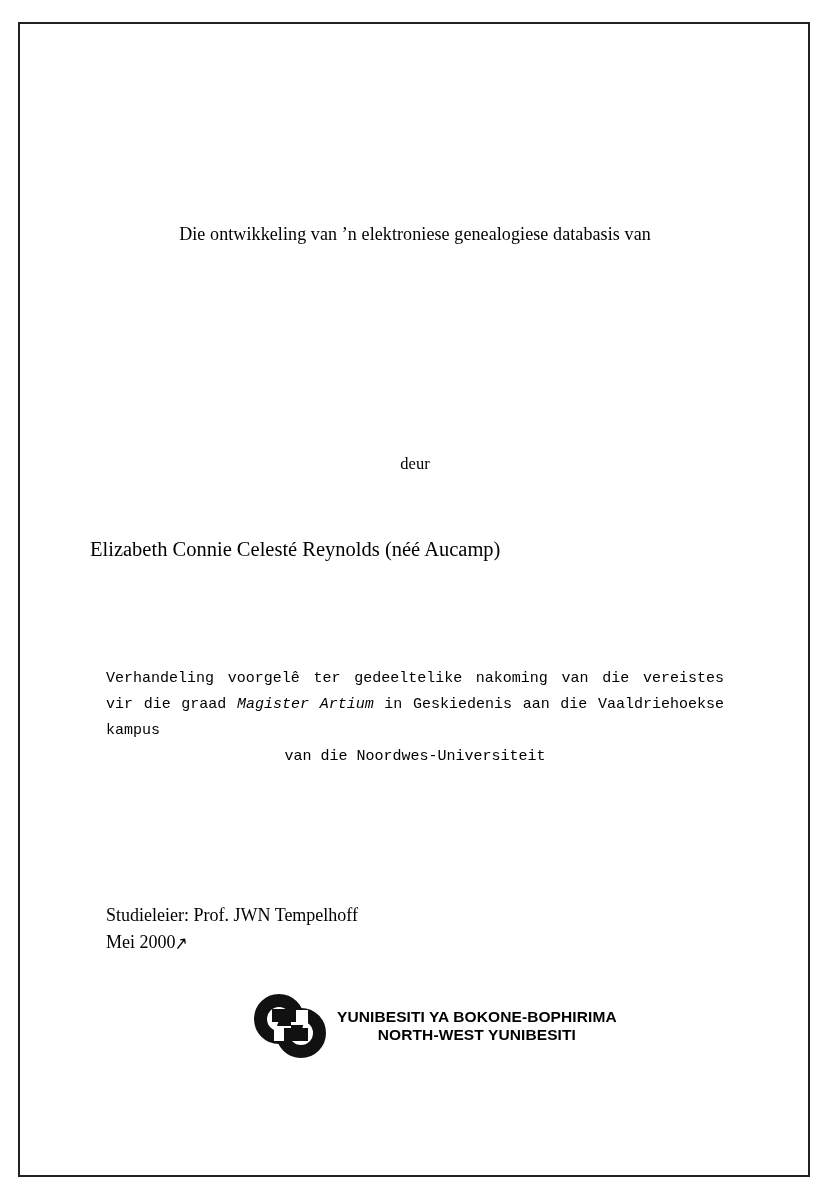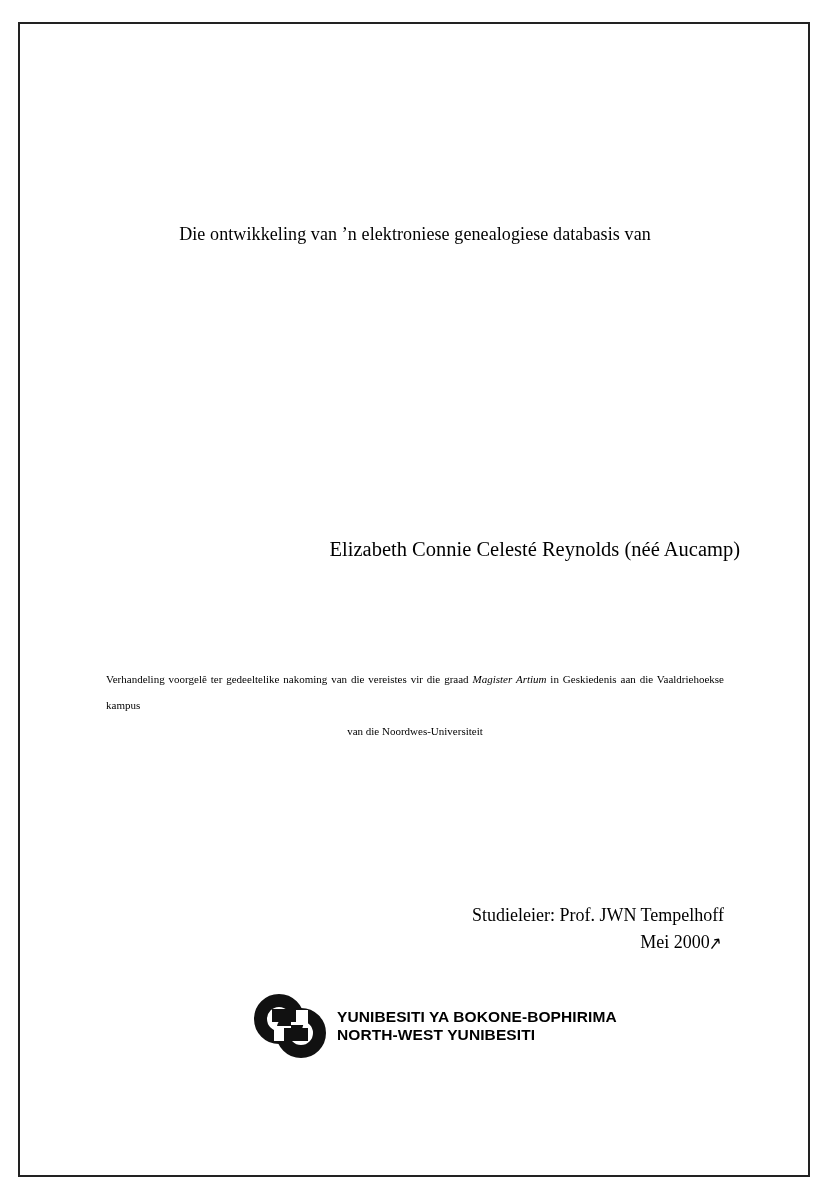--- a/index.html
+++ b/index.html
@@ -58,46 +58,47 @@
     left: 0;
     width: 650px;
     text-align: center;
     font-size: 16.5px;
   }
   .author {
     position: absolute;
     top: 516px;
     left: 0;
     width: 650px;
-    text-align: right;
+    text-align: left;
     font-size: 20.5px;
   }
   .statement {
     position: absolute;
     top: 644px;
     left: 16px;
     width: 618px;
-    font-size: 11px;
+    font-size: 15px;
     line-height: 26px;
     text-align: justify;
+    font-family: Liberation Mono, monospace;
   }
   .statement .lastline {
     text-align: center;
   }
   .statement i {
     font-style: italic;
   }
   .supervisor {
     position: absolute;
     top: 880px;
     left: 16px;
     width: 618px;
     font-size: 18px;
     line-height: 27px;
-    text-align: right;
+    text-align: left;
   }
   .date-row {
     position: relative;
     display: block;
   }
   .date-mark {
     display: inline-block;
     transform: translate(-2px, 1px) rotate(-8deg);
     font-size: 17px;
   }
@@ -108,20 +109,21 @@
     left: 0;
     width: 650px;
     height: 78px;
   }
   .logo-inner {
     position: absolute;
     left: 164px;
     top: 0;
     display: flex;
     align-items: center;
+    text-align: center;
   }
   .logo-mark {
     position: relative;
     width: 74px;
     height: 72px;
     margin-right: 9px;
     flex: none;
   }
   .logo-mark .ring {
     position: absolute;
@@ -162,20 +164,21 @@
 
 <div class="page">
   <div class="scan-border"></div>
 
   <div class="content">
 
     <div class="title-block">
       <span class="title-line">Die ontwikkeling van ’n elektroniese genealogiese databasis van</span>
     </div>
 
+    <div class="deur">deur</div>
 
     <div class="author">Elizabeth Connie Celesté Reynolds (néé Aucamp)</div>
 
     <div class="statement">
       <span>Verhandeling voorgelê ter gedeeltelike nakoming van die vereistes vir die graad </span><i>Magister Artium</i><span> in Geskiedenis aan die Vaaldriehoekse kampus</span>
       <div class="lastline">van die Noordwes-Universiteit</div>
     </div>
 
     <div class="supervisor">
       <div>Studieleier: Prof. JWN Tempelhoff</div>

